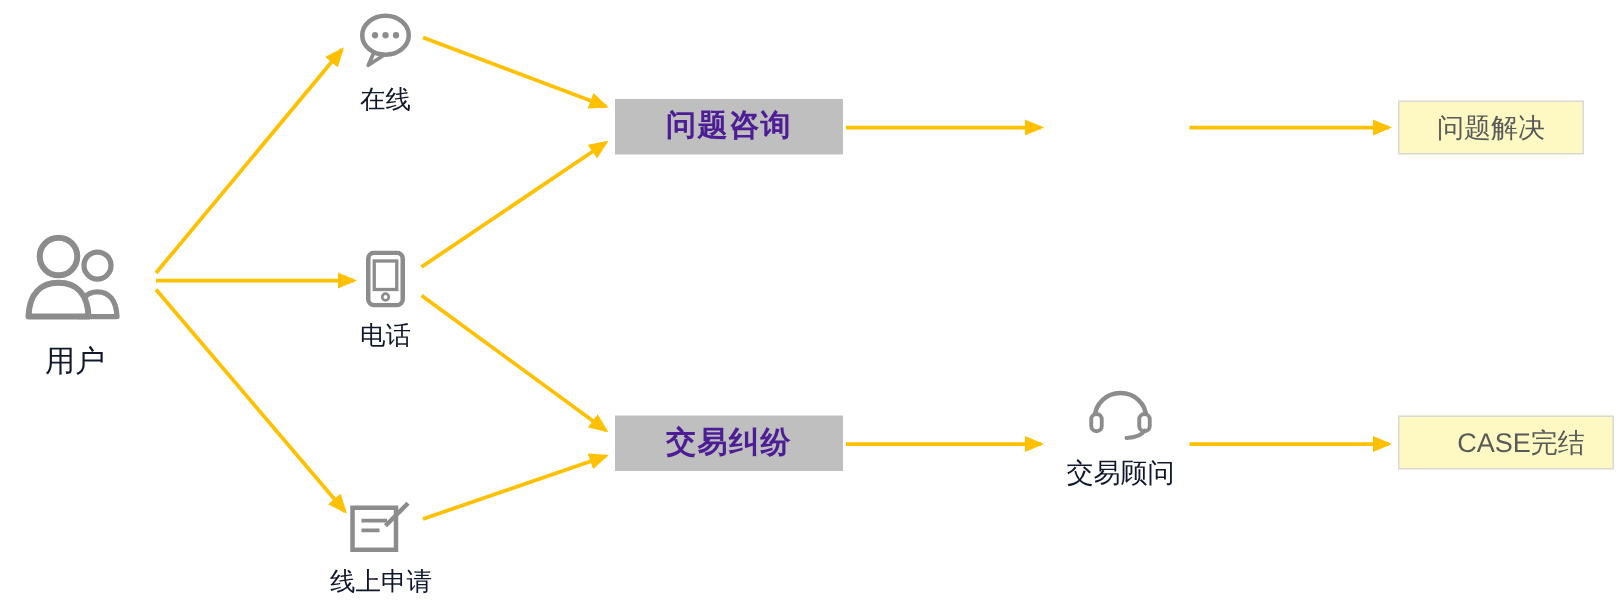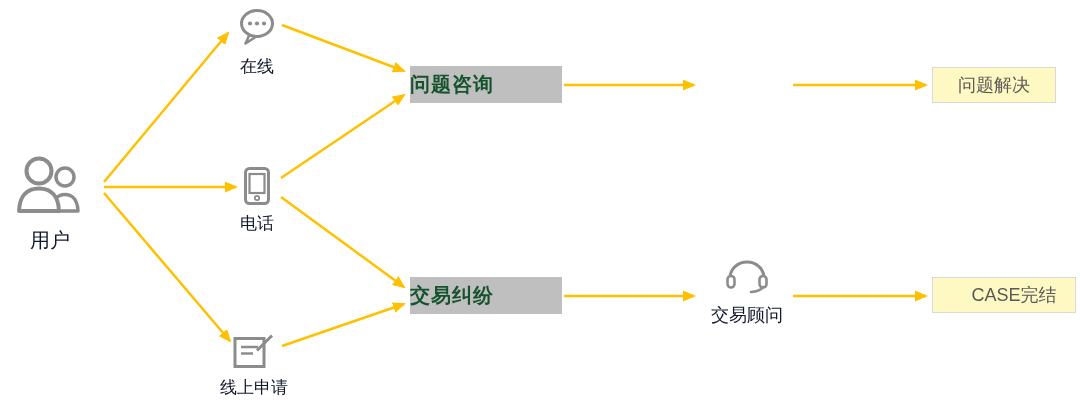--- a/index.html
+++ b/index.html
@@ -36,25 +36,25 @@
   .node-phone  { left: 227px; top: 167px; width: 60px; }
   .node-apply  { left: 212px; top: 333px; width: 84px; }
   .node-agent1 { left: 701px; top: 48px;  width: 92px; }
   .node-agent2 { left: 701px; top: 258px; width: 92px; }
   .node-agent1 .label, .node-agent2 .label { font-size: 18px; margin-top: 9px; }
 
   .category-box {
     position: absolute;
     width: 152px; height: 37px;
     background: #BFBFBF;
-    color: #14532d;
+    color: #4c1d95;
     font-size: 20px;
     font-weight: bold;
     line-height: 37px;
-    text-align: left;
+    text-align: center;
     letter-spacing: 1px;
   }
   .box-consult { left: 410px; top: 66px; }
   .box-dispute { left: 410px; top: 277px; }
 
   .outcome-box {
     position: absolute;
     width: 122px; height: 34px;
     background: #fef9c3;
     border: 1px solid #D9D9D9;

